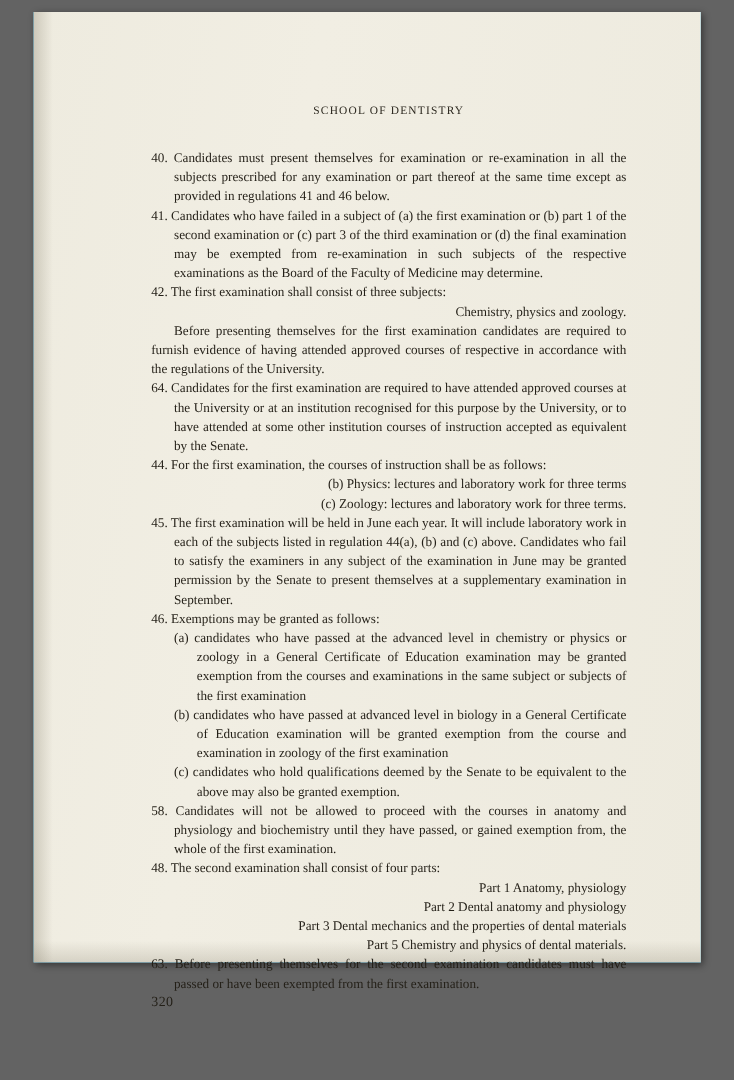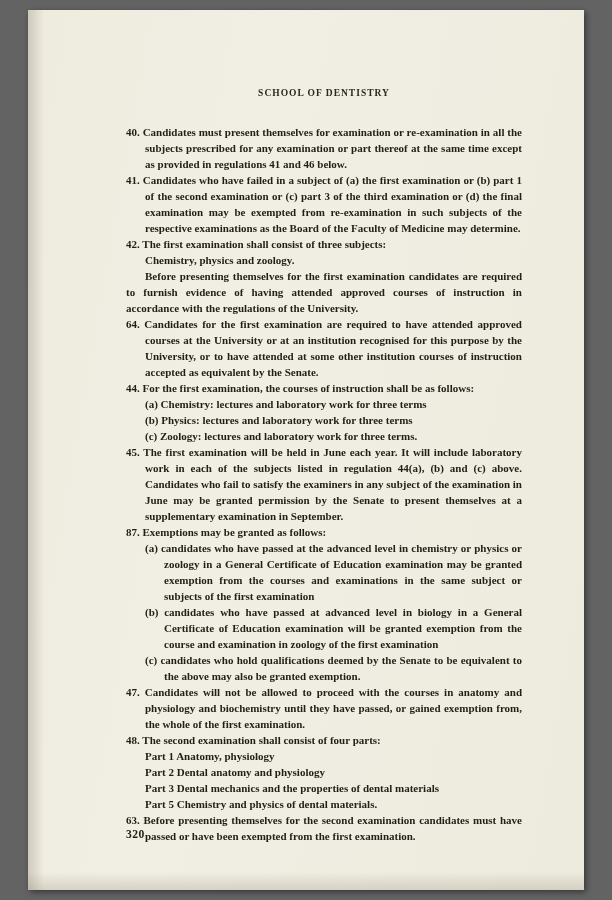--- a/index.html
+++ b/index.html
@@ -18,24 +18,23 @@
     left: 0; top: 0;
     width: 612px;
     height: 900px;
     background: #636363;
   }
   .page {
     position: absolute;
     left: 28px;
     top: 10px;
     width: 556px;
-    height: 880px;
+    height: 792px;
     background: #0ea5e9;
     box-shadow: 2px 2px 6px rgba(0,0,0,0.45);
-    font-weight: bold;
   }
   .page-inner {
     position: absolute;
     left: 0; top: 0;
     width: 100%;
     height: 100%;
     background: linear-gradient(100deg, #eeebdf 0%, #f1eee3 35%, #edeade 100%);
   }
   .edge-shadow-left {
     position: absolute;
@@ -80,21 +79,21 @@
     padding-left: 19px;
     text-indent: -19px;
   }
   p.sub {
     padding-left: 38px;
     text-indent: -19px;
     text-align: justify;
   }
   p.plain {
     padding-left: 19px;
-    text-align: left;
+    text-align: right;
   }
   .folio {
     position: absolute;
     left: 98px;
     top: 818px;
     font-size: 11.6px;
     color: #231f17;
     letter-spacing: 0.4px;
   }
 </style>
@@ -108,32 +107,31 @@
   <div class="edge-shadow-left"></div>
   <div class="edge-shadow-bottom"></div>
 
   <div class="content">
     <div class="running-head">School of Dentistry</div>
 
     <p class="hang">40. Candidates must present themselves for examination or re-examination in all the subjects prescribed for any examination or part thereof at the same time except as provided in regulations 41 and 46 below.</p>
     <p class="hang">41. Candidates who have failed in a subject of (a) the first examination or (b) part 1 of the second examination or (c) part 3 of the third examination or (d) the final examination may be exempted from re-examination in such subjects of the respective examinations as the Board of the Faculty of Medicine may determine.</p>
     <p class="hang">42. The first examination shall consist of three subjects:</p>
     <p class="plain">Chemistry, physics and zoology.</p>
-    <p class="indent">Before presenting themselves for the first examination candidates are required to furnish evidence of having attended approved courses of instruction in accordance with the regulations of the University.</p>
+    <p class="indent">Before presenting themselves for the first examination candidates are required to furnish evidence of having attended approved courses of respective in accordance with the regulations of the University.</p>
     <p class="hang">64. Candidates for the first examination are required to have attended approved courses at the University or at an institution recognised for this purpose by the University, or to have attended at some other institution courses of instruction accepted as equivalent by the Senate.</p>
     <p class="hang">44. For the first examination, the courses of instruction shall be as follows:</p>
-    <p class="plain">(a) Chemistry: lectures and laboratory work for three terms</p>
     <p class="plain">(b) Physics: lectures and laboratory work for three terms</p>
     <p class="plain">(c) Zoology: lectures and laboratory work for three terms.</p>
     <p class="hang">45. The first examination will be held in June each year. It will include laboratory work in each of the subjects listed in regulation 44(a), (b) and (c) above. Candidates who fail to satisfy the examiners in any subject of the examination in June may be granted permission by the Senate to present themselves at a supplementary examination in September.</p>
-    <p class="hang">87. Exemptions may be granted as follows:</p>
+    <p class="hang">46. Exemptions may be granted as follows:</p>
     <p class="sub">(a) candidates who have passed at the advanced level in chemistry or physics or zoology in a General Certificate of Education examination may be granted exemption from the courses and examinations in the same subject or subjects of the first examination</p>
     <p class="sub">(b) candidates who have passed at advanced level in biology in a General Certificate of Education examination will be granted exemption from the course and examination in zoology of the first examination</p>
     <p class="sub">(c) candidates who hold qualifications deemed by the Senate to be equivalent to the above may also be granted exemption.</p>
-    <p class="hang">47. Candidates will not be allowed to proceed with the courses in anatomy and physiology and biochemistry until they have passed, or gained exemption from, the whole of the first examination.</p>
+    <p class="hang">58. Candidates will not be allowed to proceed with the courses in anatomy and physiology and biochemistry until they have passed, or gained exemption from, the whole of the first examination.</p>
     <p class="hang">48. The second examination shall consist of four parts:</p>
     <p class="plain">Part 1 Anatomy, physiology</p>
     <p class="plain">Part 2 Dental anatomy and physiology</p>
     <p class="plain">Part 3 Dental mechanics and the properties of dental materials</p>
     <p class="plain">Part 5 Chemistry and physics of dental materials.</p>
     <p class="hang">63. Before presenting themselves for the second examination candidates must have passed or have been exempted from the first examination.</p>
   </div>
 
   <div class="folio">320</div>
 </div>

